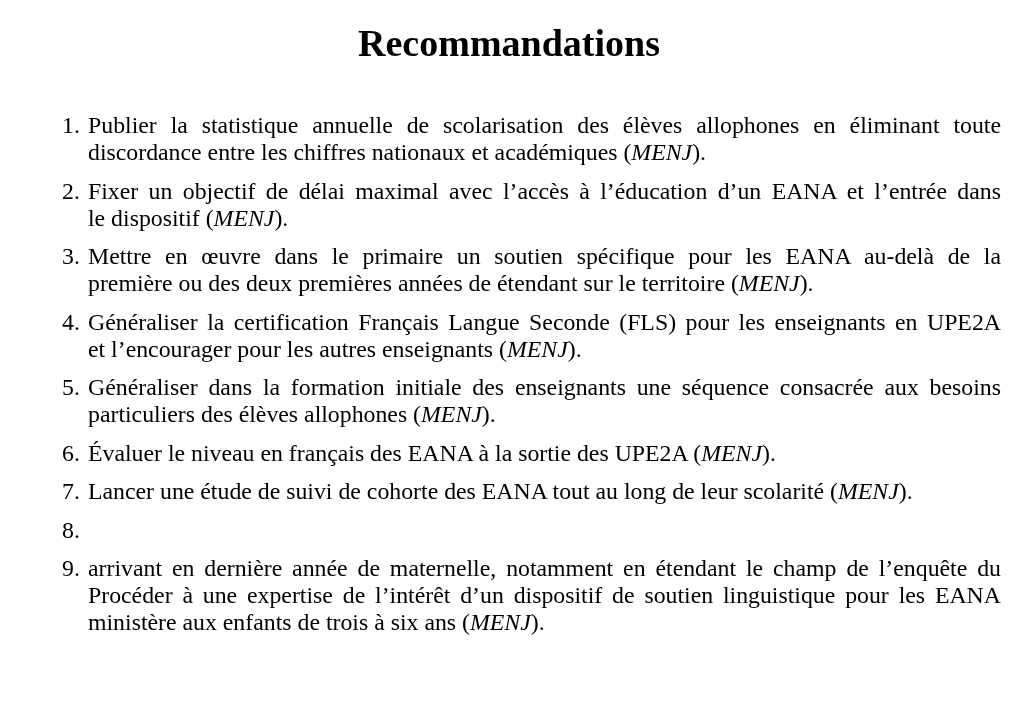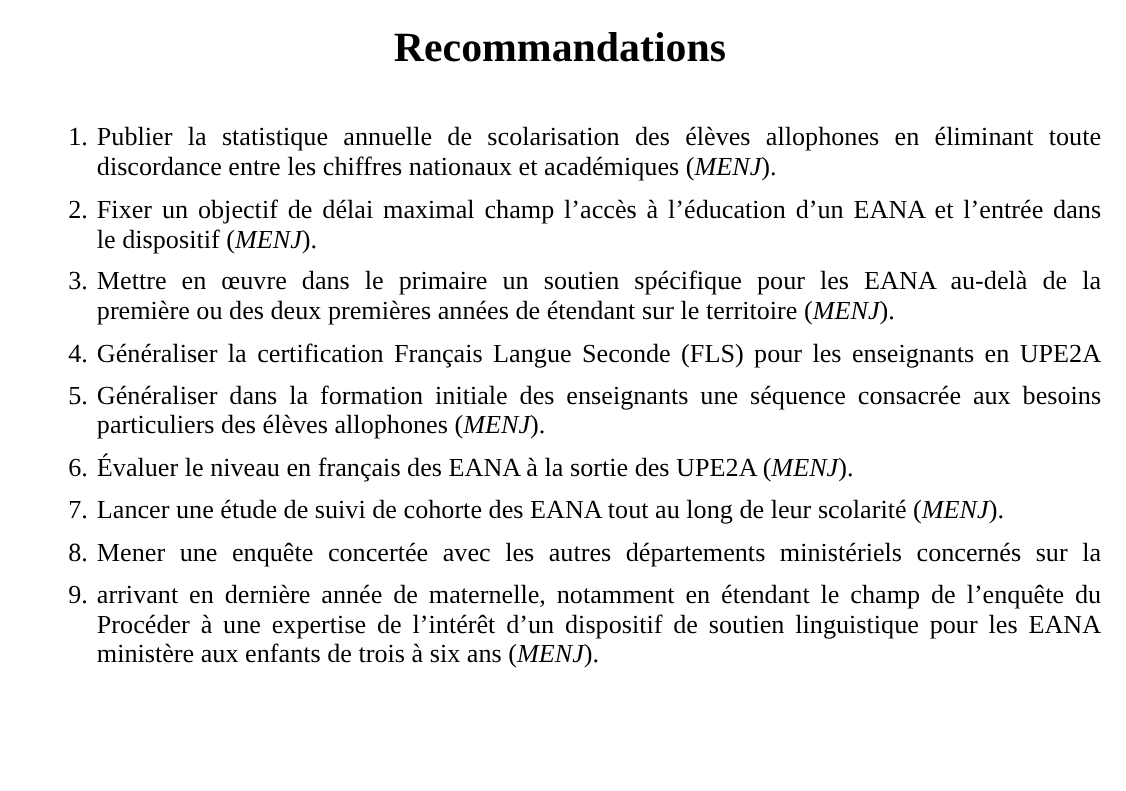--- a/index.html
+++ b/index.html
@@ -55,37 +55,38 @@
       <div class="num">1.</div>
       <div class="body">
         <div class="jline">Publier la statistique annuelle de scolarisation des élèves allophones en éliminant toute</div>
         <div class="lastline"><span>discordance entre les chiffres nationaux et académiques (</span><em class="ref">MENJ</em><span>).</span></div>
       </div>
     </div>
 
     <div class="item">
       <div class="num">2.</div>
       <div class="body">
-        <div class="jline">Fixer un objectif de délai maximal champ l’accès à l’éducation d’un EANA et l’entrée dans</div>
+        <div class="jline">Fixer un objectif de délai maximal avec l’accès à l’éducation d’un EANA et l’entrée dans</div>
         <div class="lastline"><span>le dispositif (</span><em class="ref">MENJ</em><span>).</span></div>
       </div>
     </div>
 
     <div class="item">
       <div class="num">3.</div>
       <div class="body">
         <div class="jline">Mettre en œuvre dans le primaire un soutien spécifique pour les EANA au-delà de la</div>
         <div class="lastline"><span>première ou des deux premières années de étendant sur le territoire (</span><em class="ref">MENJ</em><span>).</span></div>
       </div>
     </div>
 
     <div class="item">
       <div class="num">4.</div>
       <div class="body">
         <div class="jline">Généraliser la certification Français Langue Seconde (FLS) pour les enseignants en UPE2A</div>
+        <div class="lastline"><span>et l’encourager pour les autres enseignants (</span><em class="ref">MENJ</em><span>).</span></div>
       </div>
     </div>
 
     <div class="item">
       <div class="num">5.</div>
       <div class="body">
         <div class="jline">Généraliser dans la formation initiale des enseignants une séquence consacrée aux besoins</div>
         <div class="lastline"><span>particuliers des élèves allophones (</span><em class="ref">MENJ</em><span>).</span></div>
       </div>
     </div>
@@ -100,21 +101,20 @@
     <div class="item">
       <div class="num">7.</div>
       <div class="body">
         <div class="lastline"><span>Lancer une étude de suivi de cohorte des EANA tout au long de leur scolarité (</span><em class="ref">MENJ</em><span>).</span></div>
       </div>
     </div>
 
     <div class="item">
       <div class="num">8.</div>
       <div class="body">
-        <div class="jline">Mener une enquête concertée avec les autres départements ministériels concernés sur la</div>
       </div>
     </div>
 
     <div class="item">
       <div class="num">9.</div>
       <div class="body">
         <div class="jline">arrivant en dernière année de maternelle, notamment en étendant le champ de l’enquête du</div>
         <div class="jline">Procéder à une expertise de l’intérêt d’un dispositif de soutien linguistique pour les EANA</div>
         <div class="lastline"><span>ministère aux enfants de trois à six ans (</span><em class="ref">MENJ</em><span>).</span></div>
       </div>

